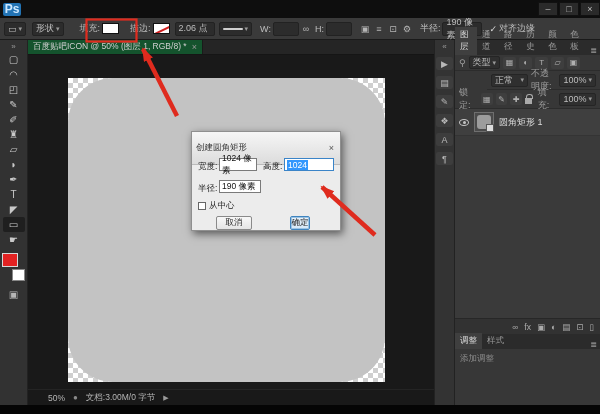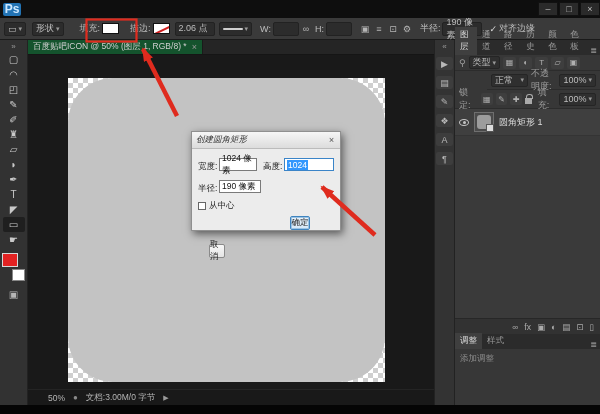--- a/index.html
+++ b/index.html
@@ -90,30 +90,30 @@
   .thumb-shape .badge { position:absolute; right:-1px; bottom:-1px; width:8px; height:8px; background:#dcdcdc; border:1px solid #555; }
   .layers-empty { flex:1; background:#3a3a3a; }
   .rp-bottom-icons { height:16px; background:#323232; border-top:1px solid #272727; display:flex; align-items:center; justify-content:flex-end; gap:6px; padding:0 6px; color:#ababab; font-size:8.5px; }
   .adj-content { height:56px; background:#373737; color:#8b8b8b; padding:4px 5px; font-size:8.5px; }
 
   
   .bottomstrip { position:absolute; left:0; top:405px; width:600px; height:9px; background:#050505; }
 
   
   .dialog { position:absolute; left:191px; top:131px; width:150px; height:100px; background:#ececec; border:1px solid #8f8f8f; box-shadow:2px 3px 8px rgba(0,0,0,.55); z-index:40; color:#222; }
-  .dlg-title { height:15px; background:linear-gradient(#f6f6f6,#dcdcdc); border-bottom:1px solid #bbb; display:flex; align-items:center; padding:8px 4px; font-size:8.5px; color:#333;font-style:italic; }
+  .dlg-title { height:15px; background:linear-gradient(#f6f6f6,#dcdcdc); border-bottom:1px solid #bbb; display:flex; align-items:center; padding:16px 4px; font-size:8.5px; color:#333; }
   .dlg-close { margin-left:auto; color:#555; font-size:9px; padding:0 2px; }
   .dlg-label { position:absolute; font-size:8.5px; color:#222; }
   .dlg-field { position:absolute; height:13px; background:#fff; border:1px solid #7a7a7a; font-size:8.5px; display:flex; align-items:center; padding:0 2px; color:#111; }
   .dlg-field.focus { border-color:#3a84c8; }
   .sel-text { background:#3297fd; color:#fff; padding:0 1px; }
   .dlg-check { position:absolute; left:6px; top:68px; display:flex; align-items:center; gap:3px; font-size:8.5px; color:#222; }
   .checkbox { width:8px; height:8px; background:#fff; border:1px solid #666; }
   .dlg-btn { position:absolute; top:84px; height:14px; background:linear-gradient(#f8f8f8,#e4e4e4); border:1px solid #8a8a8a; font-size:8.5px; display:flex; align-items:center; justify-content:center; color:#222; border-radius:2px; }
-  .btn-cancel { left:17px; width:16px;margin-top:28px; }
+  .btn-cancel { left:24px; width:36px; }
   .btn-ok { left:98px; width:20px; background:linear-gradient(#eaf4fd,#d5e8f8); border:1px solid #3f84bf; box-shadow:0 0 0 1px #9cc4e4 inset; }
 
   
   .overlay { position:absolute; left:0; top:0; width:600px; height:414px; z-index:60; pointer-events:none; }
 </style>
 </head>
 <body>
 
 <div class="app">
 

